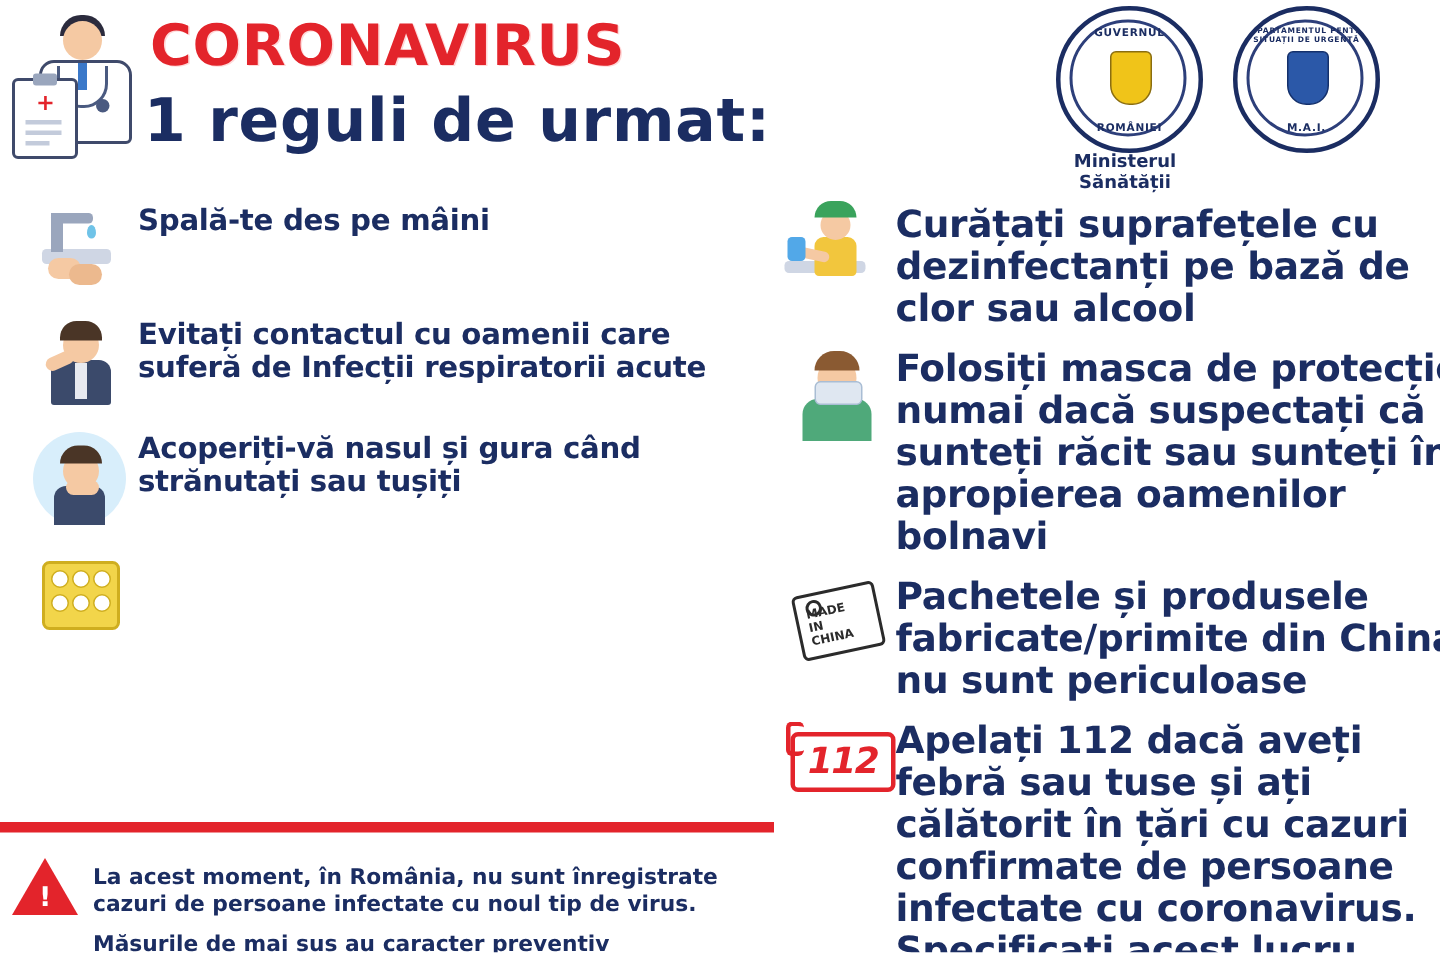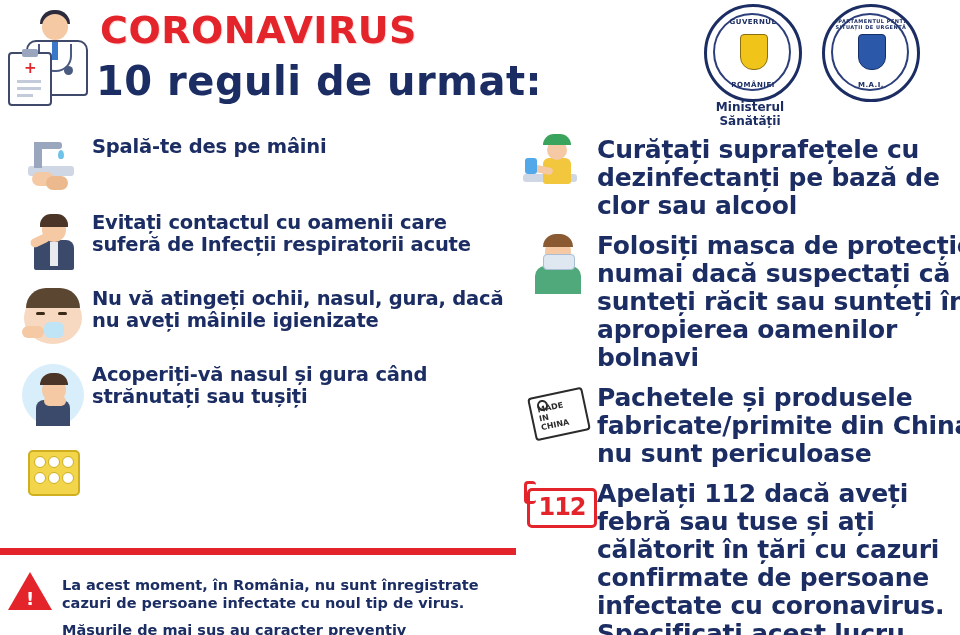--- a/index.html
+++ b/index.html
@@ -256,20 +256,21 @@
     width: 64px; height: 34px;
     background: #ffffff;
     border: 3px solid #e3242b;
     border-radius: 5px;
     color: #e3242b;
     font-size: 24px;
     font-weight: bold;
     text-align: center;
     line-height: 32px;
     letter-spacing: -1px;
+    font-style: italic;
   }
   .box112-phone {
     position: absolute;
     left: 5px; top: 7px;
     width: 9px; height: 17px;
     border: 3px solid #e3242b;
     border-radius: 4px;
     border-right: none;
   }
 
@@ -335,21 +336,21 @@
       <div class="clipboard">
         <div class="clip-top"></div>
         <div class="clip-cross">+</div>
         <div class="clip-line" style="top:26px;"></div>
         <div class="clip-line" style="top:33px;"></div>
         <div class="clip-line" style="top:40px;width:16px;"></div>
       </div>
     </div>
 
     <div class="title-main">CORONAVIRUS</div>
-    <div class="title-sub">10 reguli de urmat:</div>
+    <div class="title-sub">1 reguli de urmat:</div>
 
     <div class="emblem gov">
       <div class="emblem-ring"></div>
       <div class="emblem-text-top">GUVERNUL</div>
       <div class="emblem-shield"></div>
       <div class="emblem-text-bot">ROMÂNIEI</div>
     </div>
 
     <div class="emblem dsu">
       <div class="emblem-ring"></div>
@@ -379,31 +380,20 @@
       <div class="rule-icon">
         <div class="i-rect p-body" style="left:20px;top:34px;width:40px;height:30px;"></div>
         <div class="i-rect" style="left:36px;top:36px;width:8px;height:24px;background:#e8eaf0;"></div>
         <div class="i-circle p-head" style="position:absolute;left:28px;top:12px;width:24px;height:24px;"></div>
         <div class="i-rect p-hair" style="left:26px;top:8px;width:28px;height:13px;"></div>
         <div class="i-rect" style="left:16px;top:30px;width:20px;height:9px;background:#f5c9a3;border-radius:5px;transform:rotate(-25deg);"></div>
       </div>
       <div class="rule-text">Evitați contactul cu oamenii care suferă de Infecții respiratorii acute</div>
     </div>
 
-    <div class="rule">
-      <div class="rule-icon">
-        <div class="i-circle" style="left:10px;top:10px;width:58px;height:52px;background:#f7d8c0;"></div>
-        <div class="i-rect" style="left:12px;top:6px;width:54px;height:20px;background:#5b4632;border-radius:26px 26px 0 0;"></div>
-        <div class="i-rect" style="left:22px;top:30px;width:9px;height:3px;background:#3a2a18;border-radius:2px;"></div>
-        <div class="i-rect" style="left:44px;top:30px;width:9px;height:3px;background:#3a2a18;border-radius:2px;"></div>
-        <div class="i-rect" style="left:30px;top:40px;width:20px;height:16px;background:#bfe4f5;border-radius:6px;"></div>
-        <div class="i-rect" style="left:8px;top:44px;width:22px;height:12px;background:#f5c9a3;border-radius:6px;"></div>
-      </div>
-      <div class="rule-text">Nu vă atingeți   ochii, nasul, gura, dacă nu aveți mâinile igienizate</div>
-    </div>
 
     <div class="rule">
       <div class="rule-icon">
         <div class="i-circle" style="left:8px;top:6px;width:62px;height:62px;background:#d8eefb;"></div>
         <div class="i-rect" style="left:22px;top:42px;width:34px;height:26px;background:#3b4a6b;border-radius:8px 8px 0 0;"></div>
         <div class="i-circle" style="left:28px;top:20px;width:24px;height:24px;background:#f5c9a3;"></div>
         <div class="i-rect" style="left:26px;top:15px;width:28px;height:12px;background:#4a3526;border-radius:13px 13px 0 0;"></div>
         <div class="i-rect" style="left:30px;top:38px;width:22px;height:10px;background:#f5c9a3;border-radius:5px;"></div>
       </div>
       <div class="rule-text">Acoperiți-vă nasul și gura când strănutați sau tușiți</div>

